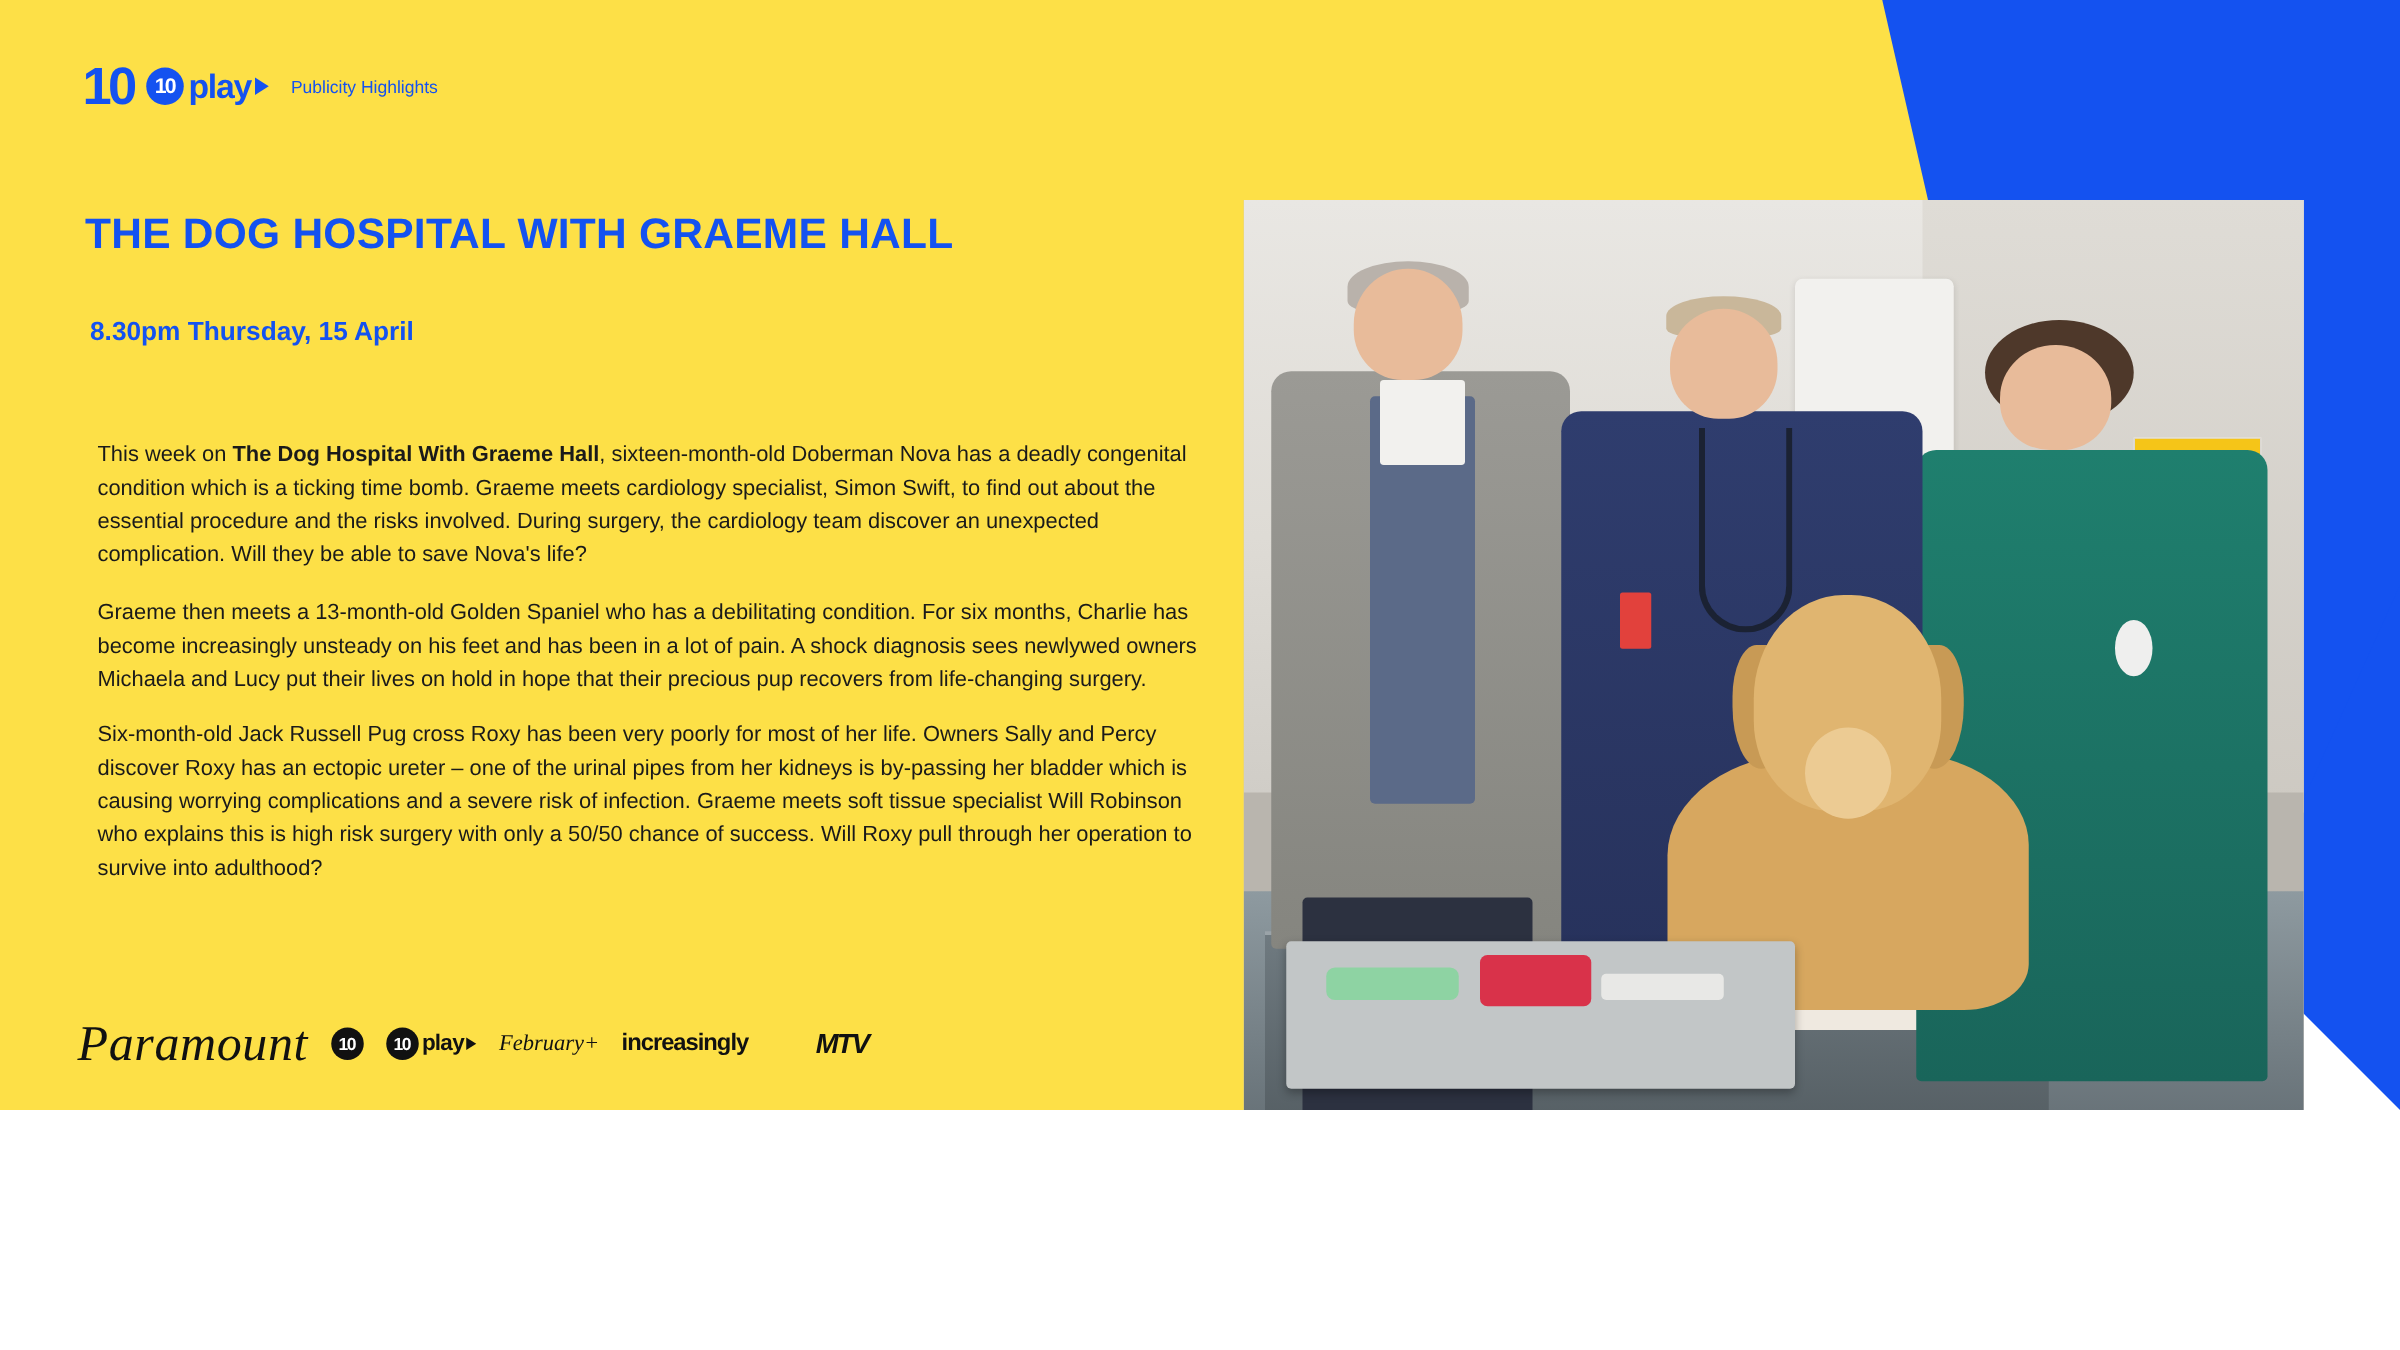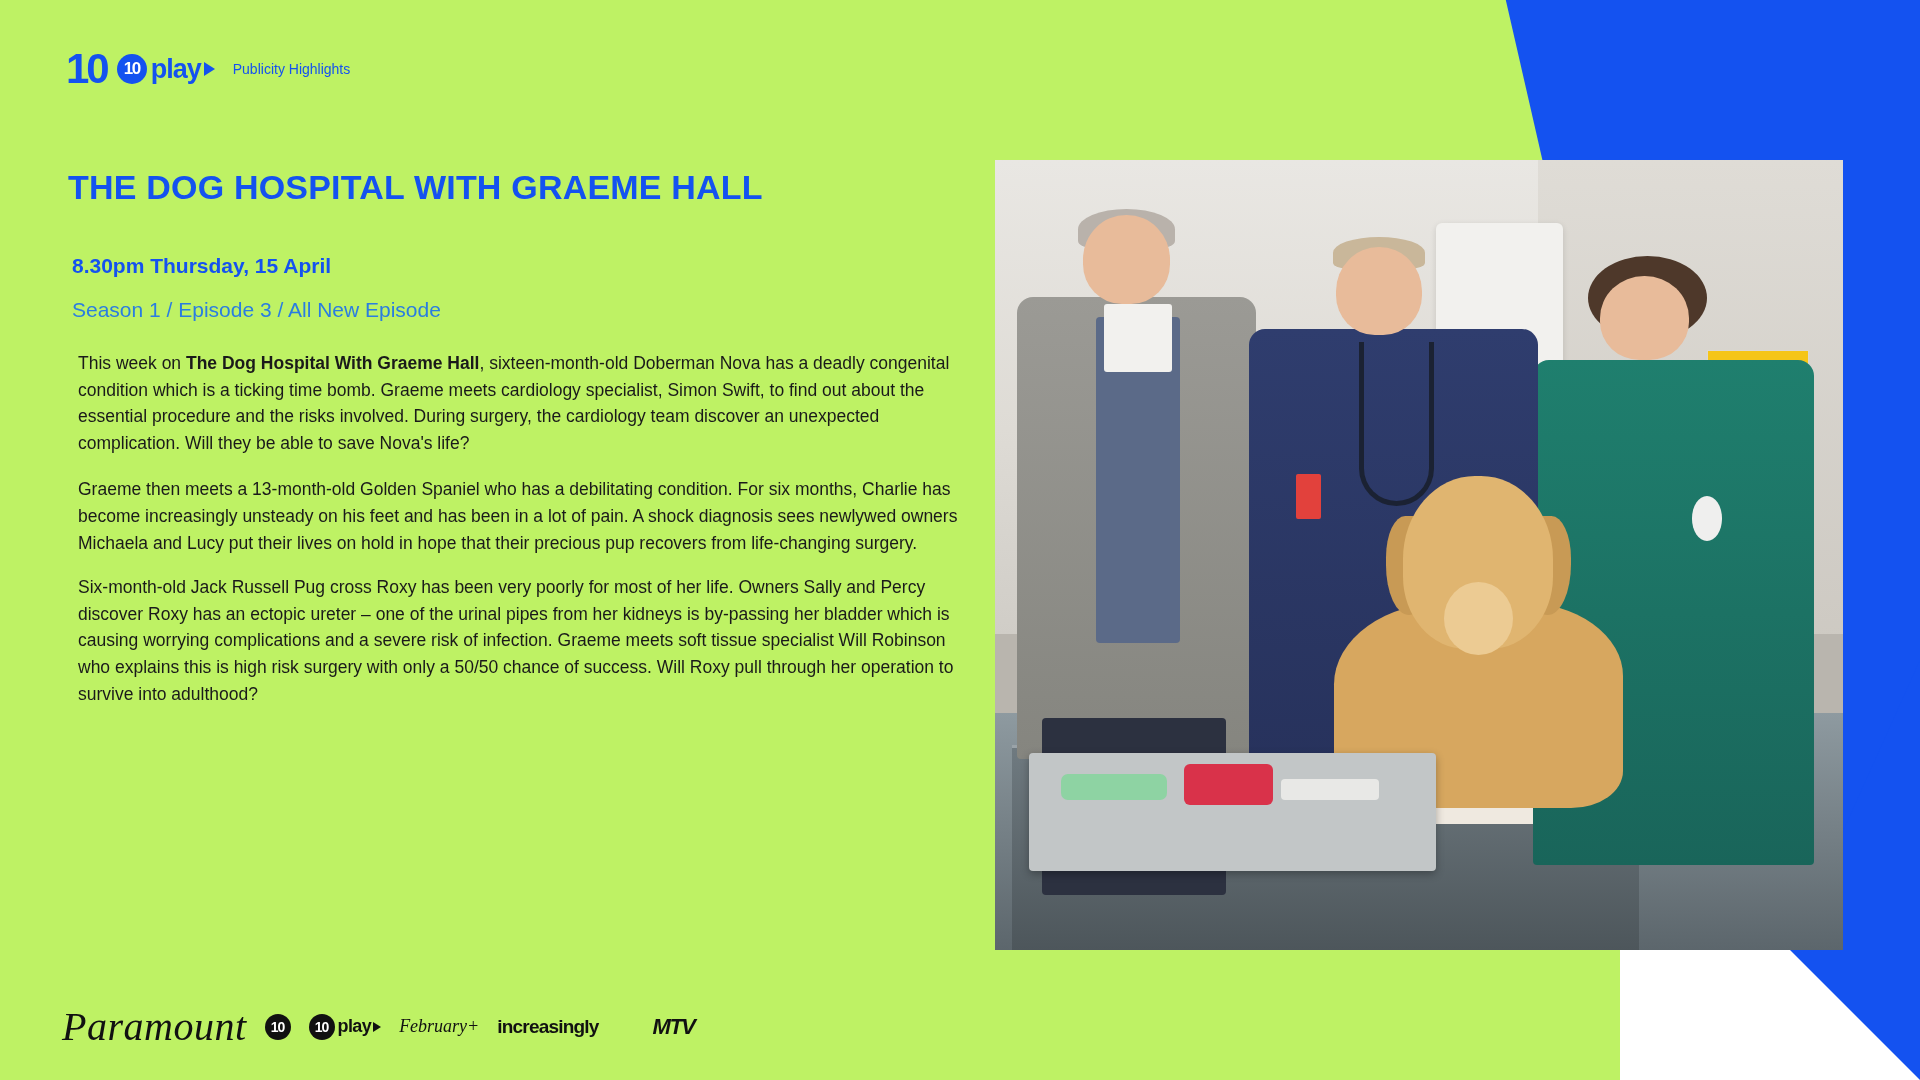--- a/index.html
+++ b/index.html
@@ -5,22 +5,22 @@
   * { box-sizing: border-box; }
   html, body {
     margin: 0; padding: 0;
     width: 1920px; height: 1080px;
     background: #ffffff;
     font-family: "Liberation Sans", sans-serif;
     overflow: hidden;
   }
   #page {
     position: relative;
-    width: 1920px; height: 1080px;
-    background: #bef264;
+    width: 1920px; height: 888px;
+    background: #fde047;
     overflow: hidden;
   }
   .blue-shape-top-b {
     position: absolute;
     top: 0; right: 0;
     width: 760px; height: 1080px;
     background: #1452f0;
     clip-path: polygon(100% 0, 100% 100%, 78% 100%, 45.5% 0);
     z-index: 0;
   }
@@ -268,21 +268,20 @@
     <span class="logo-10play">
       <span class="logo-badge">10</span>
       <span class="logo-play-word">play</span>
       <span class="logo-play-tri"></span>
     </span>
     <span class="header-title">Publicity Highlights</span>
   </div>
 
   <div class="show-title">THE DOG HOSPITAL WITH GRAEME HALL</div>
   <div class="airtime">8.30pm Thursday, 15 April</div>
-  <div class="episode-line">Season 1 / Episode 3 / All New Episode</div>
 
   <div class="body-copy">
     <p><span>This week on </span><b>The Dog Hospital With Graeme Hall</b><span>, sixteen-month-old Doberman Nova has a deadly congenital condition which is a ticking time bomb. Graeme meets cardiology specialist, Simon Swift, to find out about the essential procedure and the risks involved. During surgery, the cardiology team discover an unexpected complication. Will they be able to save Nova's life?</span></p>
     <p class="gap">Graeme then meets a 13-month-old Golden Spaniel who has a debilitating condition. For six months, Charlie has become increasingly unsteady on his feet and has been in a lot of pain. A shock diagnosis sees newlywed owners Michaela and Lucy put their lives on hold in hope that their precious pup recovers from life-changing surgery.</p>
     <p>Six-month-old Jack Russell Pug cross Roxy has been very poorly for most of her life. Owners Sally and Percy discover Roxy has an ectopic ureter – one of the urinal pipes from her kidneys is by-passing her bladder which is causing worrying complications and a severe risk of infection. Graeme meets soft tissue specialist Will Robinson who explains this is high risk surgery with only a 50/50 chance of success. Will Roxy pull through her operation to survive into adulthood?</p>
   </div>
 
   <div class="photo">
     <div class="photo-inner">
       <div class="ph-wall"></div>

